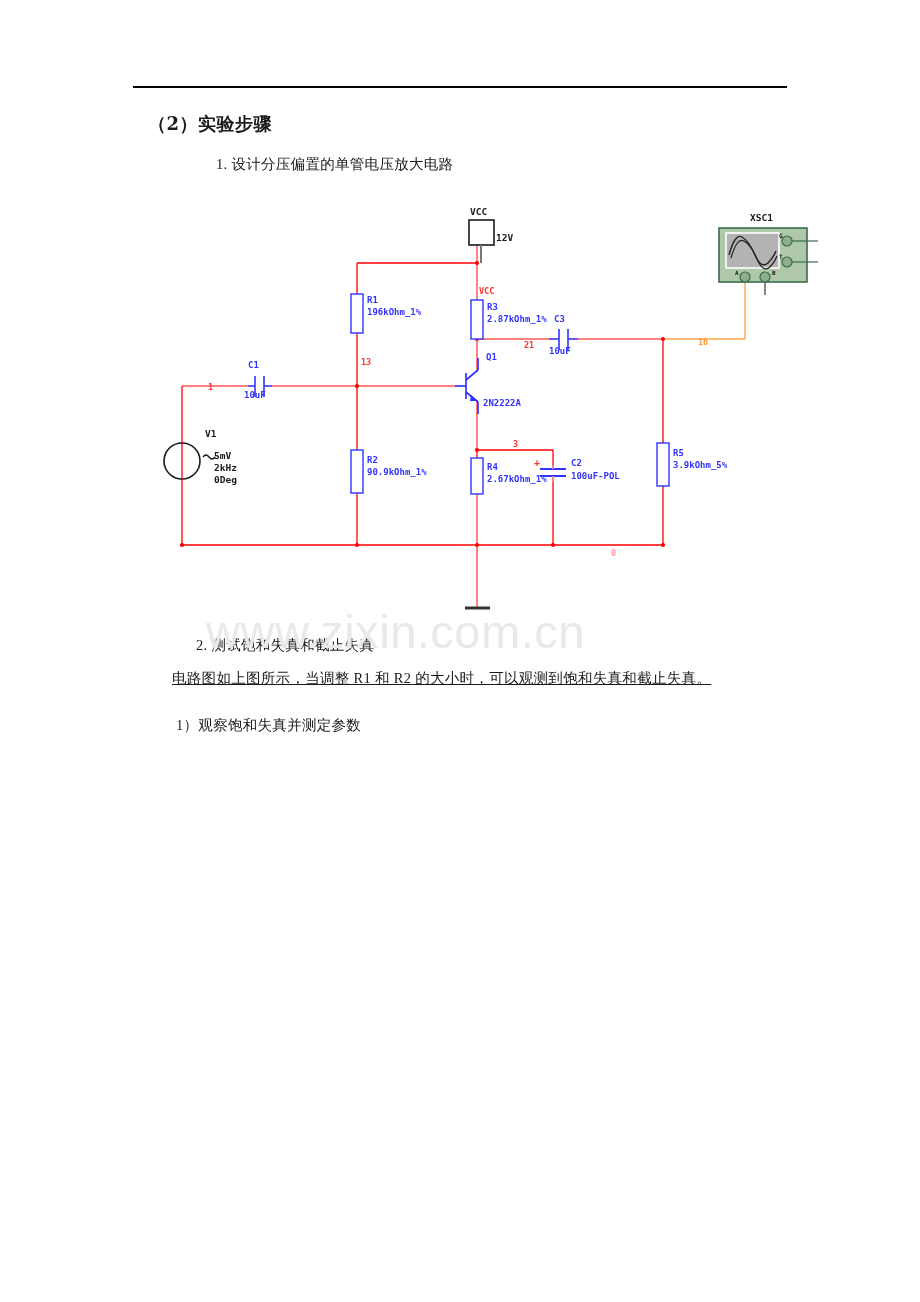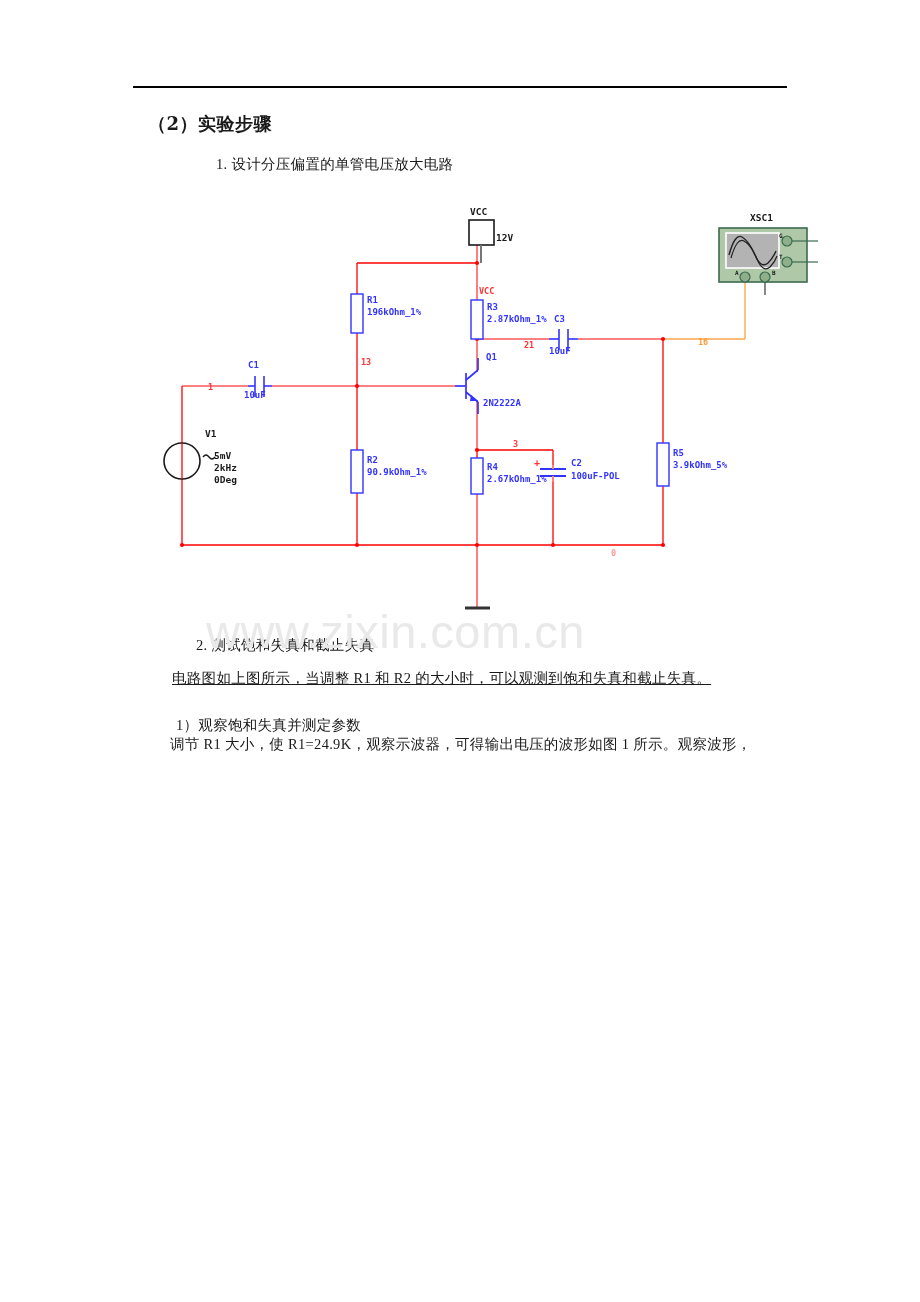--- a/index.html
+++ b/index.html
@@ -94,21 +94,20 @@
   <div class="header-rule"></div>
 
   <div class="watermark">www.zixin.com.cn</div>
 
   <div class="h-section">（2）实验步骤</div>
 
   <div class="p step1">1. 设计分压偏置的单管电压放大电路</div>
   <div class="p step2">2. 测试饱和失真和截止失真</div>
   <div class="p body1">电路图如上图所示，当调整 R1 和 R2 的大小时，可以观测到饱和失真和截止失真。</div>
   <div class="p body2">1）观察饱和失真并测定参数</div>
-  <div class="p body3">调节 R1 大小，使 R1=24.9K，观察示波器，可得输出电压的波形如图 1 所示。观察波形，</div>
 
   <svg class="schematic" viewBox="0 0 920 1302" width="920" height="1302">
 
     <g stroke="#ff0000" stroke-width="1.3" fill="none">
 
       <line x1="477" y1="245" x2="477" y2="263" stroke="#ff8080" stroke-width="2"></line>
 
       <line x1="357" y1="263" x2="477" y2="263"></line>
       <line x1="357" y1="263" x2="357" y2="294"></line>
       <line x1="477" y1="263" x2="477" y2="300" stroke="#ff8080" stroke-width="2"></line>

